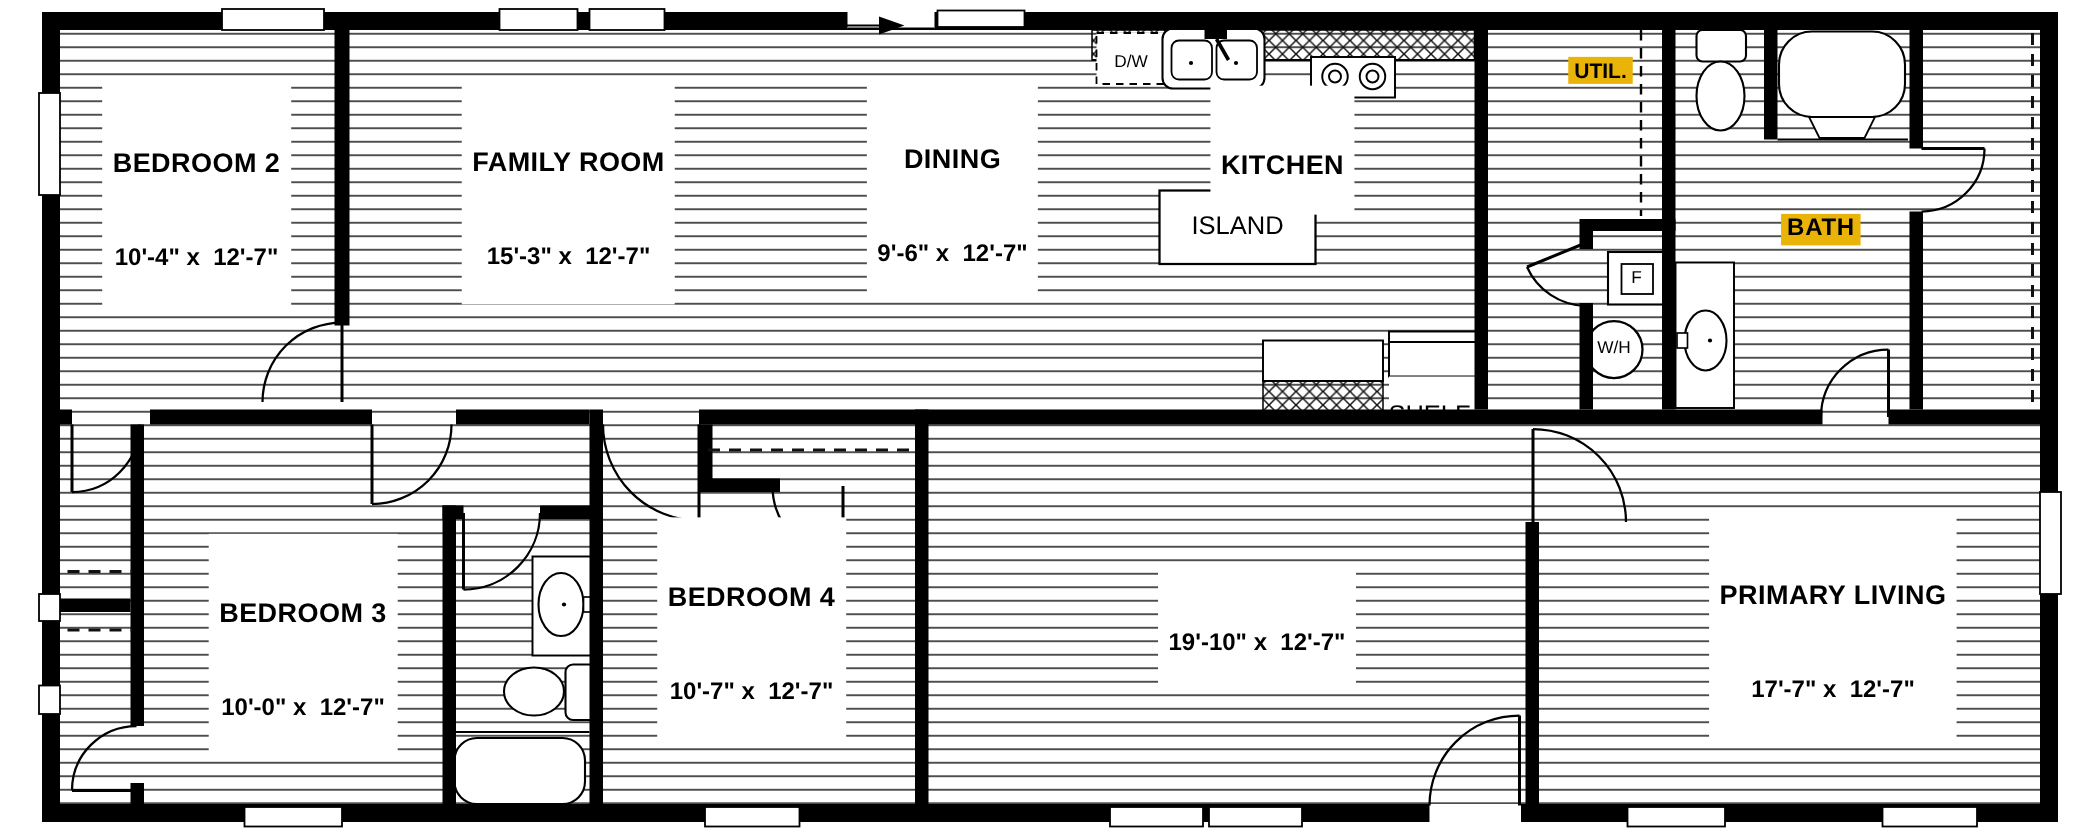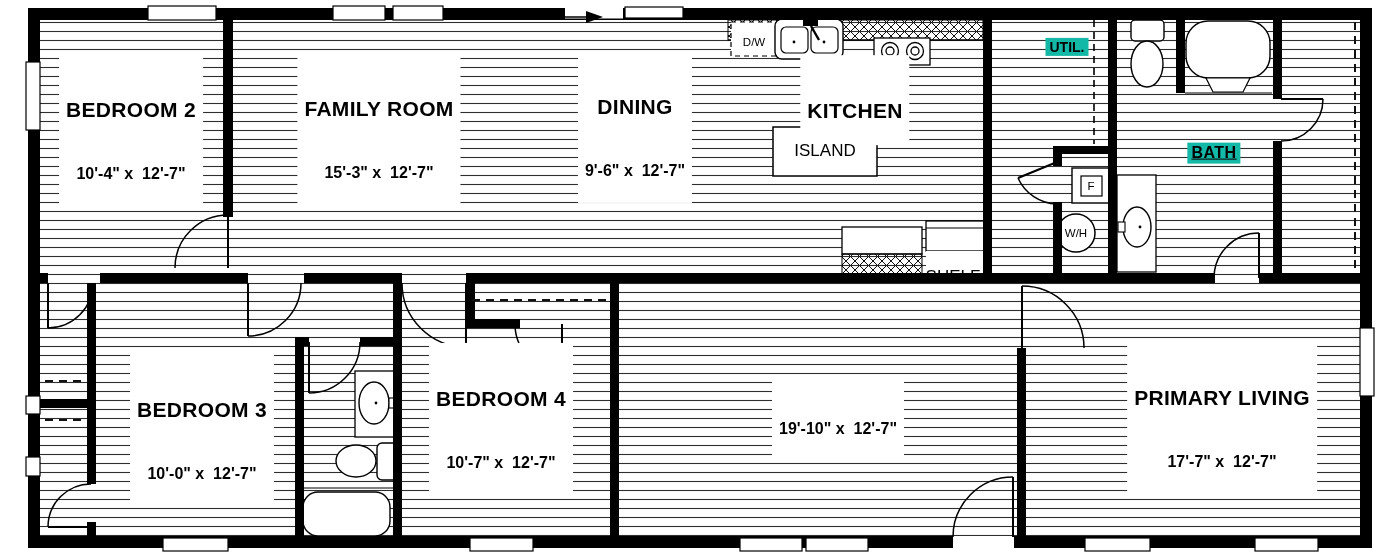--- a/index.html
+++ b/index.html
@@ -2,25 +2,25 @@
 <html><head>
 <meta charset="utf-8">
 <style>
   html,body{margin:0;padding:0;background:#fff;}
   .plan{position:relative;width:1400px;height:558px;background:#fff;overflow:hidden;
         font-family:"Liberation Sans", sans-serif;color:#000;}
   .plan svg{position:absolute;left:0;top:0;}
   .lbl{position:absolute;transform:translate(-50%,-50%);text-align:center;
        white-space:pre;line-height:1.3;color:#000;}
   .room-label{background:#fff;padding:0 7px;font-weight:bold;}
-  .room-name{display:block;font-size:21px;letter-spacing:.3px;}
+  .room-name{display:block;font-size:18px;letter-spacing:.3px;}
   .room-dims{display:block;font-size:16px;}
   .fix{font-size:17px;font-weight:normal;}
   .fix-sm{font-size:11.5px;font-weight:normal;}
-  .tag{font-weight:bold;background:#14b8a6;padding:0 4px;}
+  .tag{font-weight:bold;background:#eab308;padding:0 4px;}
   .tag-util{font-size:14px;}
   .tag-bath{font-size:16px;letter-spacing:.5px;}
 </style>
 </head>
 <body>
 
 <div class="plan">
 <svg width="1400" height="558" viewBox="0 0 1400 558">
   <defs>
     <pattern id="hatch" width="6" height="9" patternUnits="userSpaceOnUse">
@@ -256,20 +256,20 @@
 </div>
 <div class="lbl room-label" style="left:838px;top:419px;">
   <span class="room-dims">19'-10" x  12'-7"</span>
 </div>
 <div class="lbl room-label" style="left:1222px;top:418px;">
   <span class="room-name">PRIMARY LIVING</span>
   <span class="room-dims">17'-7" x  12'-7"</span>
 </div>
 
 <div class="lbl tag tag-util" style="left:1067px;top:47px;">UTIL.</div>
-<div class="lbl tag tag-bath" style="left:1214px;top:153px;text-decoration:underline;">BATH</div>
+<div class="lbl tag tag-bath" style="left:1214px;top:153px;">BATH</div>
 <div class="lbl fix" style="left:825px;top:151px;">ISLAND</div>
 <div class="lbl fix" style="left:953px;top:260px;margin-top:17px;">SHELF</div>
 <div class="lbl fix-sm" style="left:754px;top:42px;">D/W</div>
 <div class="lbl fix-sm" style="left:1076px;top:233px;">W/H</div>
 <div class="lbl fix-sm" style="left:1091px;top:186px;">F</div>
 
 </div>
 
 </body></html>

